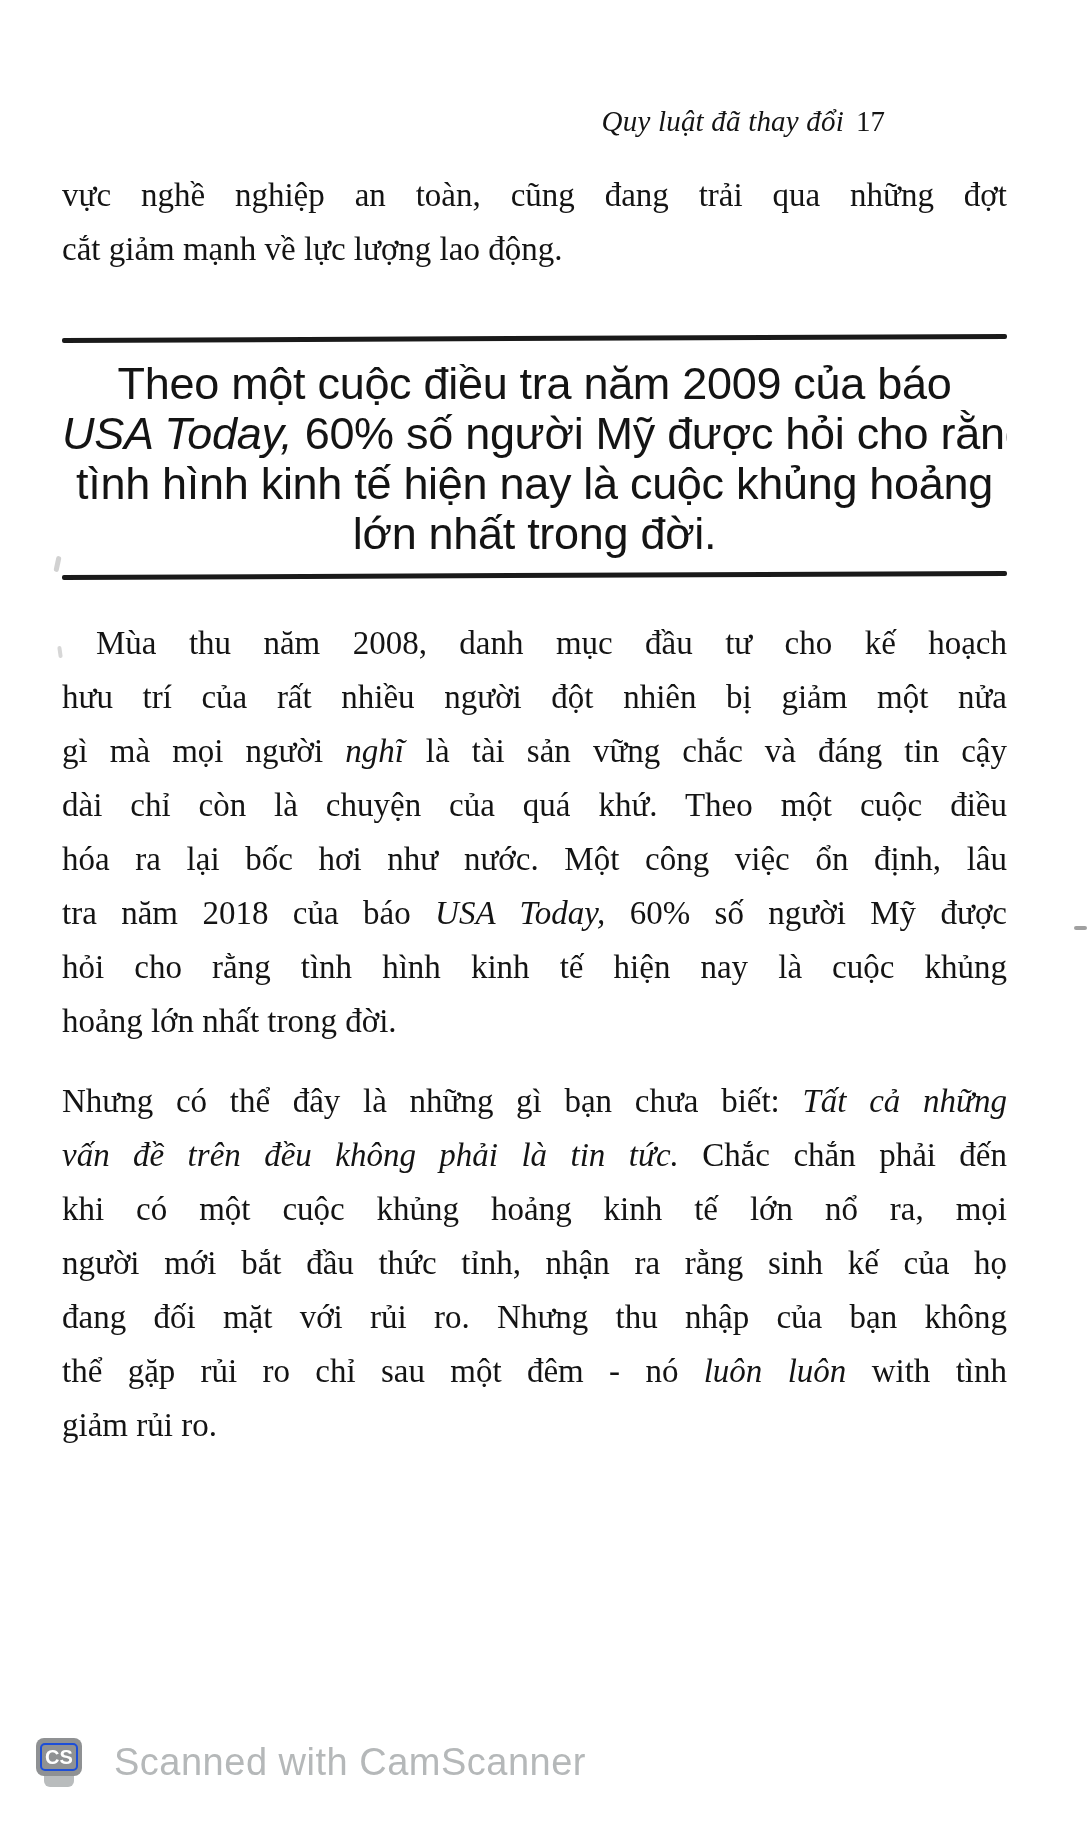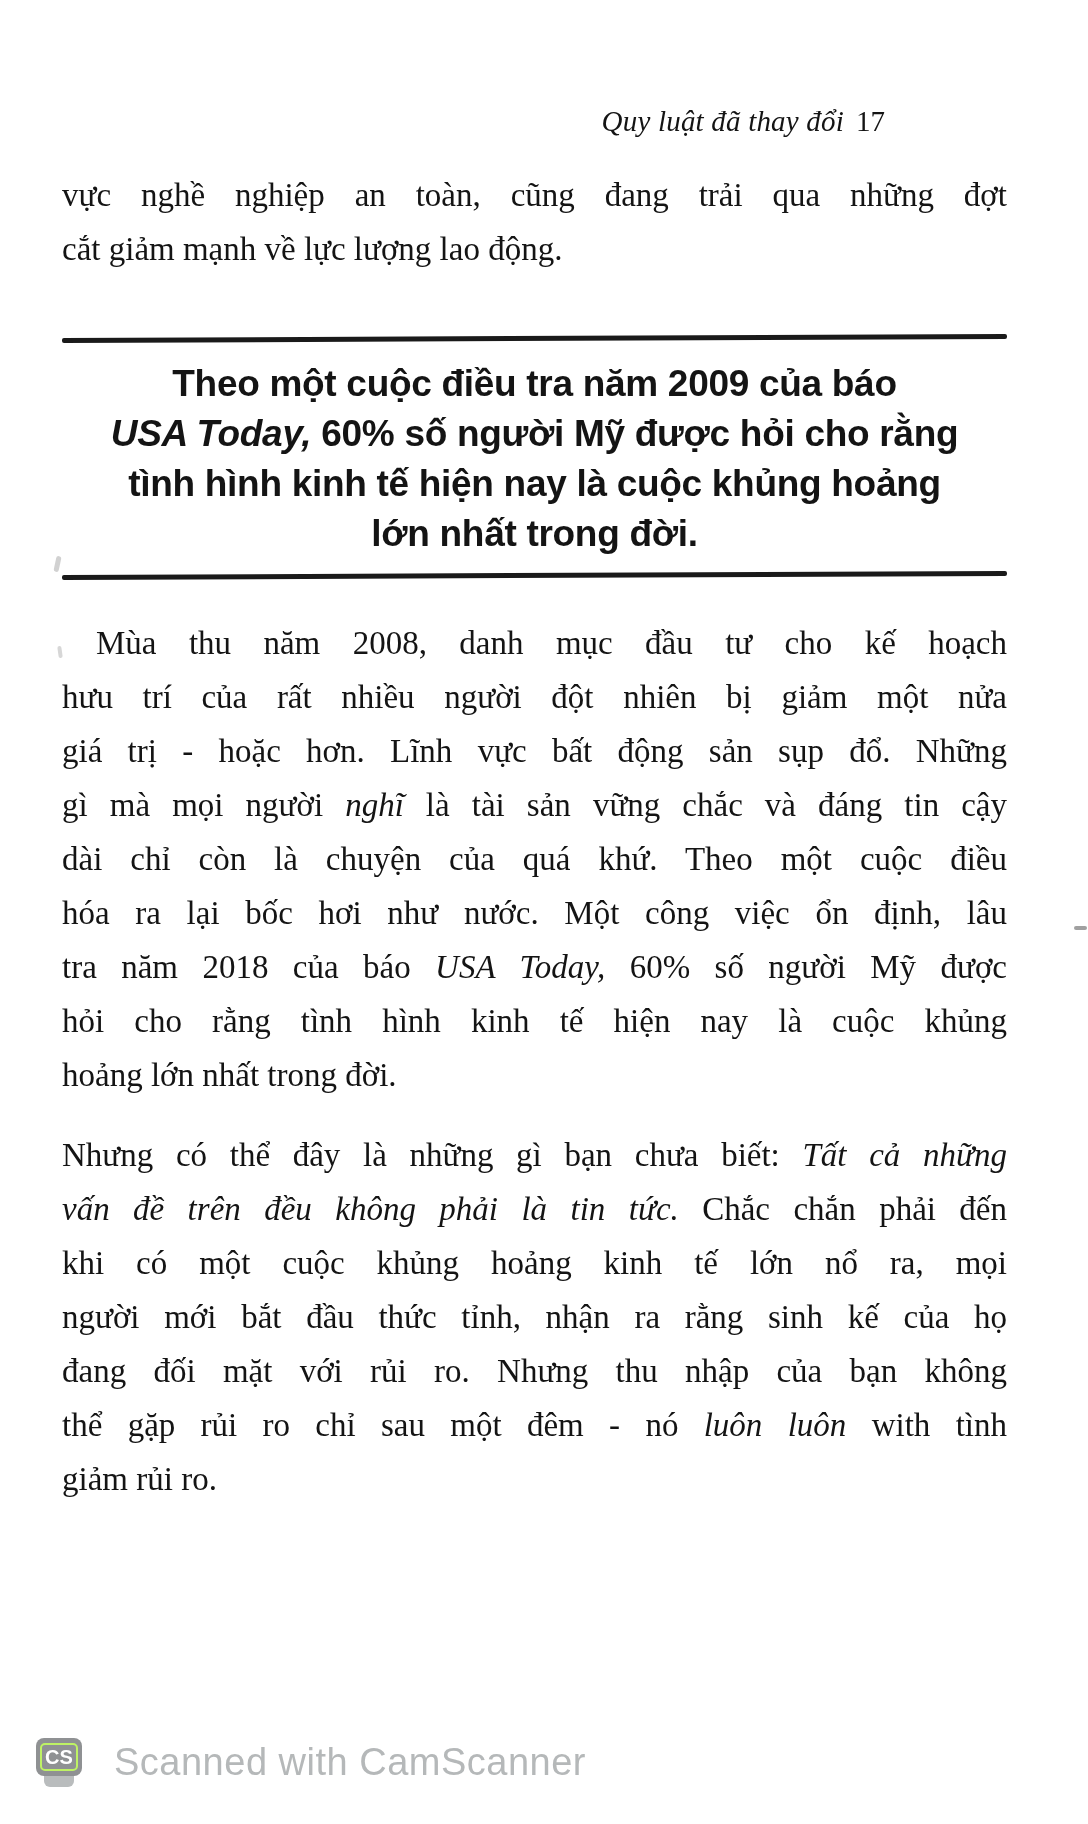--- a/index.html
+++ b/index.html
@@ -56,22 +56,22 @@
   .rule {
     height: 5px;
     background: #1a1a1a;
     border-radius: 2px;
     transform: rotate(-0.25deg);
   }
   .rule-top { margin-top: 60px; }
   .quote {
     padding: 18px 0 14px 0;
     font-family: "Liberation Sans", sans-serif;
-    font-weight: bold;
-    font-size: 37px;
+    font-weight: normal;
+    font-size: 45px;
     letter-spacing: -0.3px;
   }
   .quote .line {
     height: 50px;
     line-height: 50px;
     text-align: center;
     text-align-last: center;
     overflow: hidden;
     white-space: nowrap;
   }
@@ -98,21 +98,21 @@
     border-radius: 8px;
     display: flex;
     align-items: center;
     justify-content: center;
   }
   .cs-letters {
     font-family: "Liberation Sans", sans-serif;
     font-weight: bold;
     font-size: 20px;
     color: #ffffff;
-    border: 2px solid #bef264;
+    border: 2px solid #1d4ed8;
     border-radius: 5px;
     padding: 0 3px;
     line-height: 24px;
   }
   .cs-flap {
     display: block;
     width: 30px;
     height: 11px;
     margin: 0 auto;
     background: #b9bcbd;
@@ -147,21 +147,20 @@
         <div class="line"><span>Theo một cuộc điều tra năm 2009 của báo</span></div>
         <div class="line"><span class="it">USA Today,</span><span> 60% số người Mỹ được hỏi cho rằng</span></div>
         <div class="line"><span>tình hình kinh tế hiện nay là cuộc khủng hoảng</span></div>
         <div class="line last"><span>lớn nhất trong đời.</span></div>
       </div>
     <div class="rule rule-bottom"></div>
 
     <div class="para indent p2">
         <div class="line first-indent"><span>Mùa thu năm 2008, danh mục đầu tư cho kế hoạch</span></div>
         <div class="line"><span>hưu trí của rất nhiều người đột nhiên bị giảm một nửa</span></div>
-        <div class="line"><span>giá trị - hoặc hơn. Lĩnh vực bất động sản sụp đổ. Những</span></div>
         <div class="line"><span>gì mà mọi người </span><span class="it">nghĩ</span><span> là tài sản vững chắc và đáng tin cậy</span></div>
         <div class="line"><span>dài chỉ còn là chuyện của quá khứ. Theo một cuộc điều</span></div>
         <div class="line"><span>hóa ra lại bốc hơi như nước. Một công việc ổn định, lâu</span></div>
         <div class="line"><span>tra năm 2018 của báo </span><span class="it">USA Today,</span><span> 60% số người Mỹ được</span></div>
         <div class="line"><span>hỏi cho rằng tình hình kinh tế hiện nay là cuộc khủng</span></div>
         <div class="line last"><span>hoảng lớn nhất trong đời.</span></div>
       </div>
     <div class="para indent p3">
         <div class="line"><span>Nhưng có thể đây là những gì bạn chưa biết: </span><span class="it">Tất cả những</span></div>
         <div class="line"><span class="it">vấn đề trên đều không phải là tin tức.</span><span> Chắc chắn phải đến</span></div>

